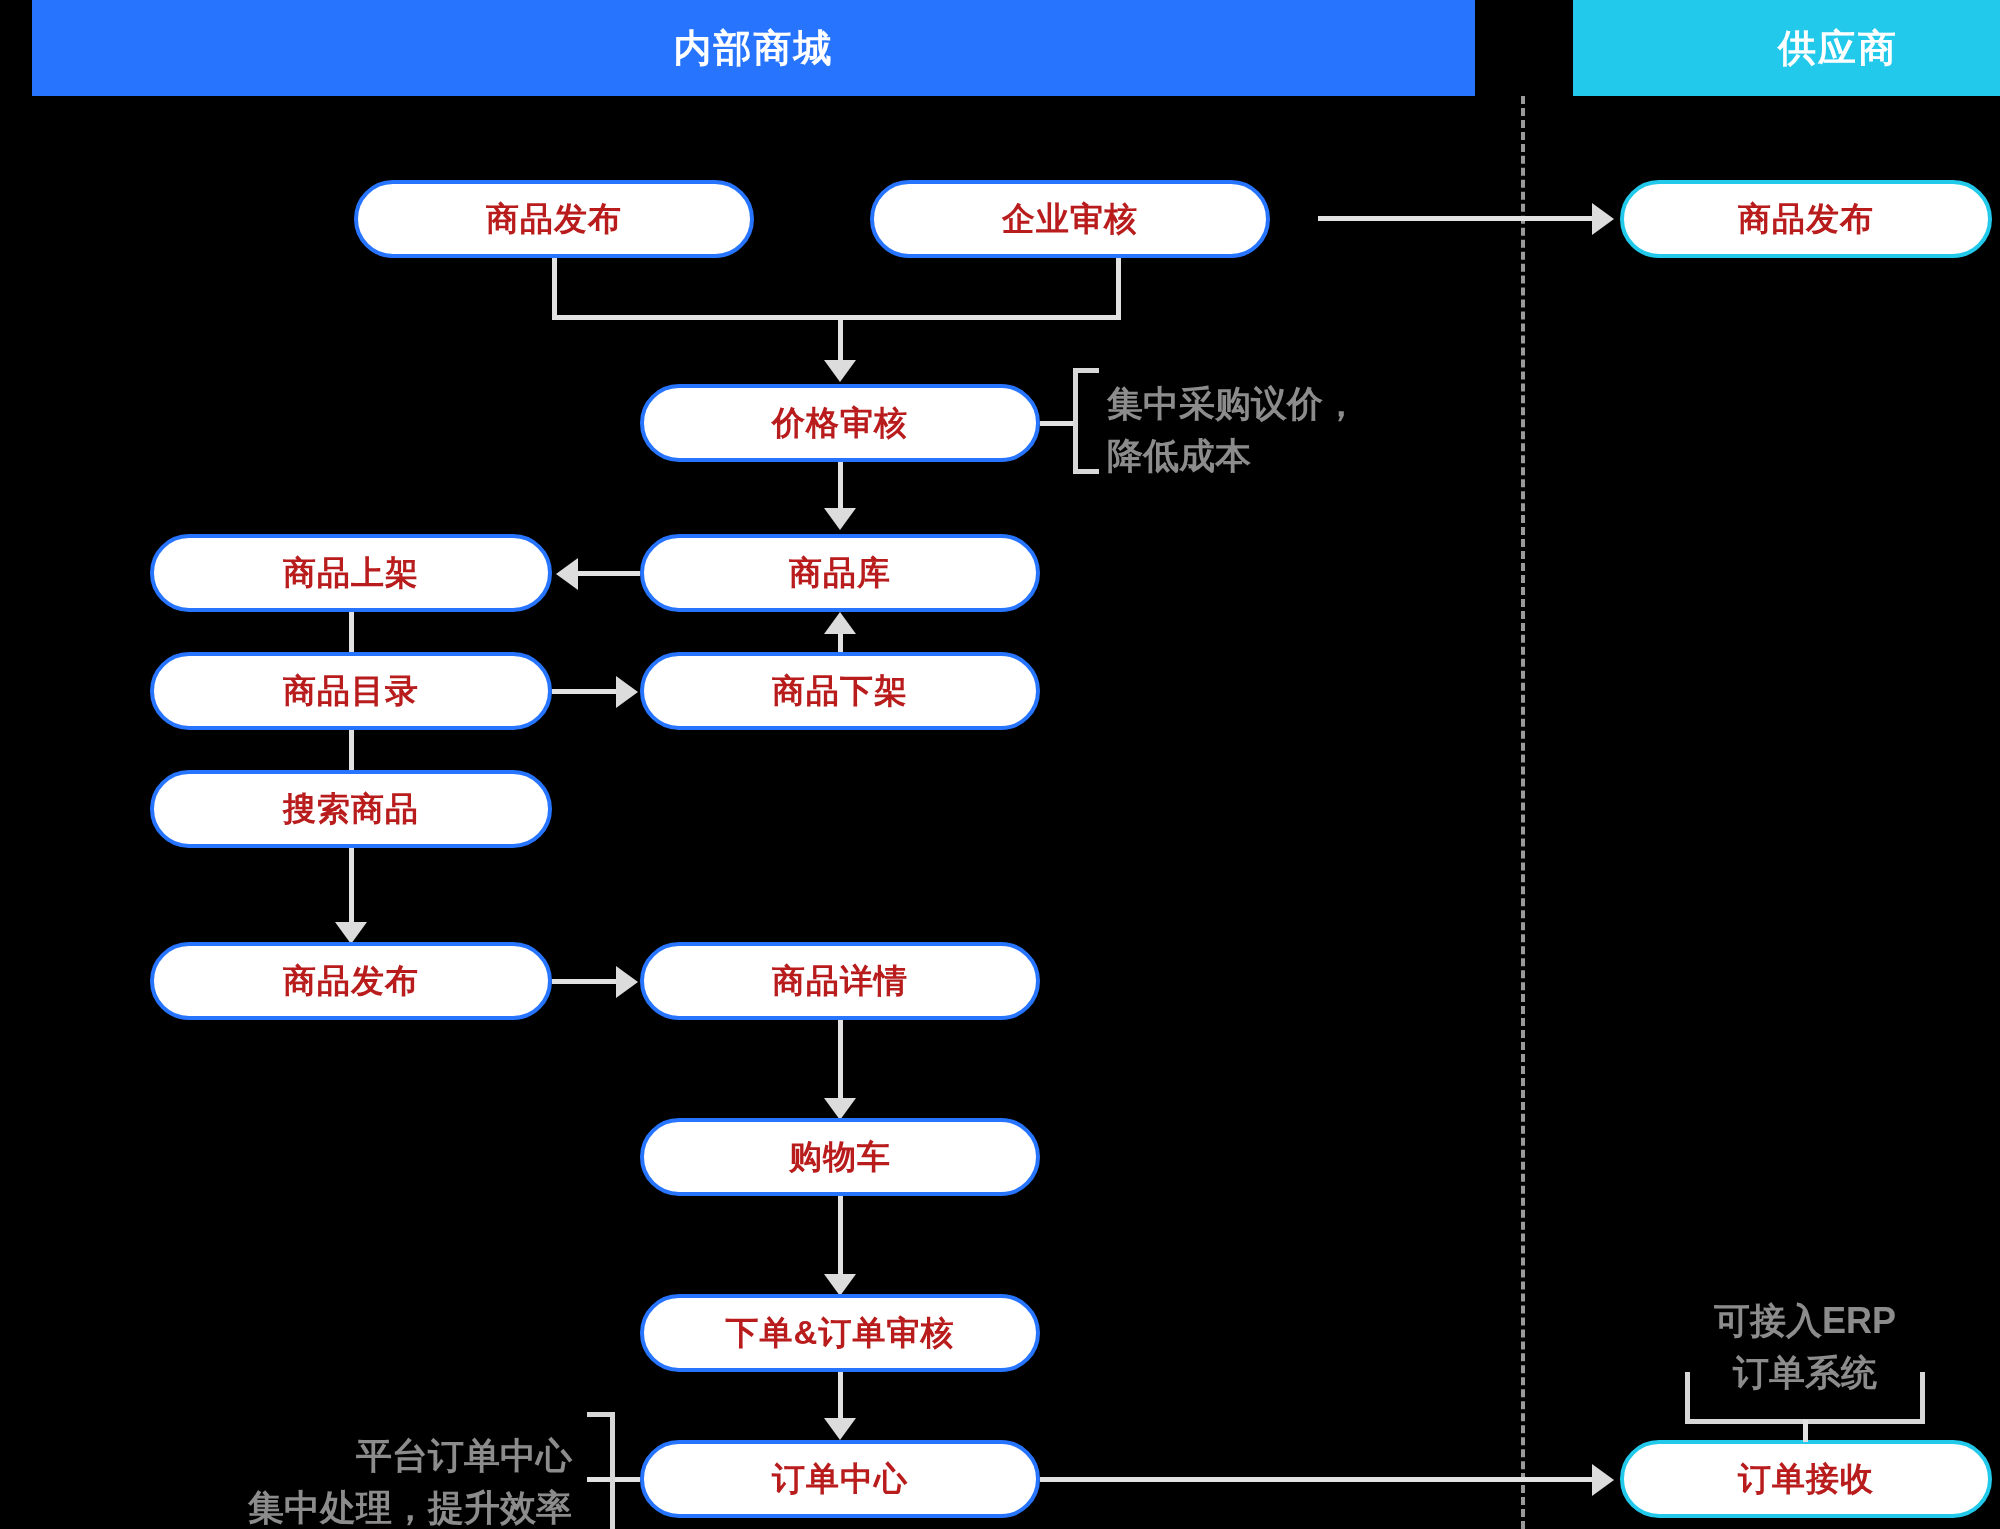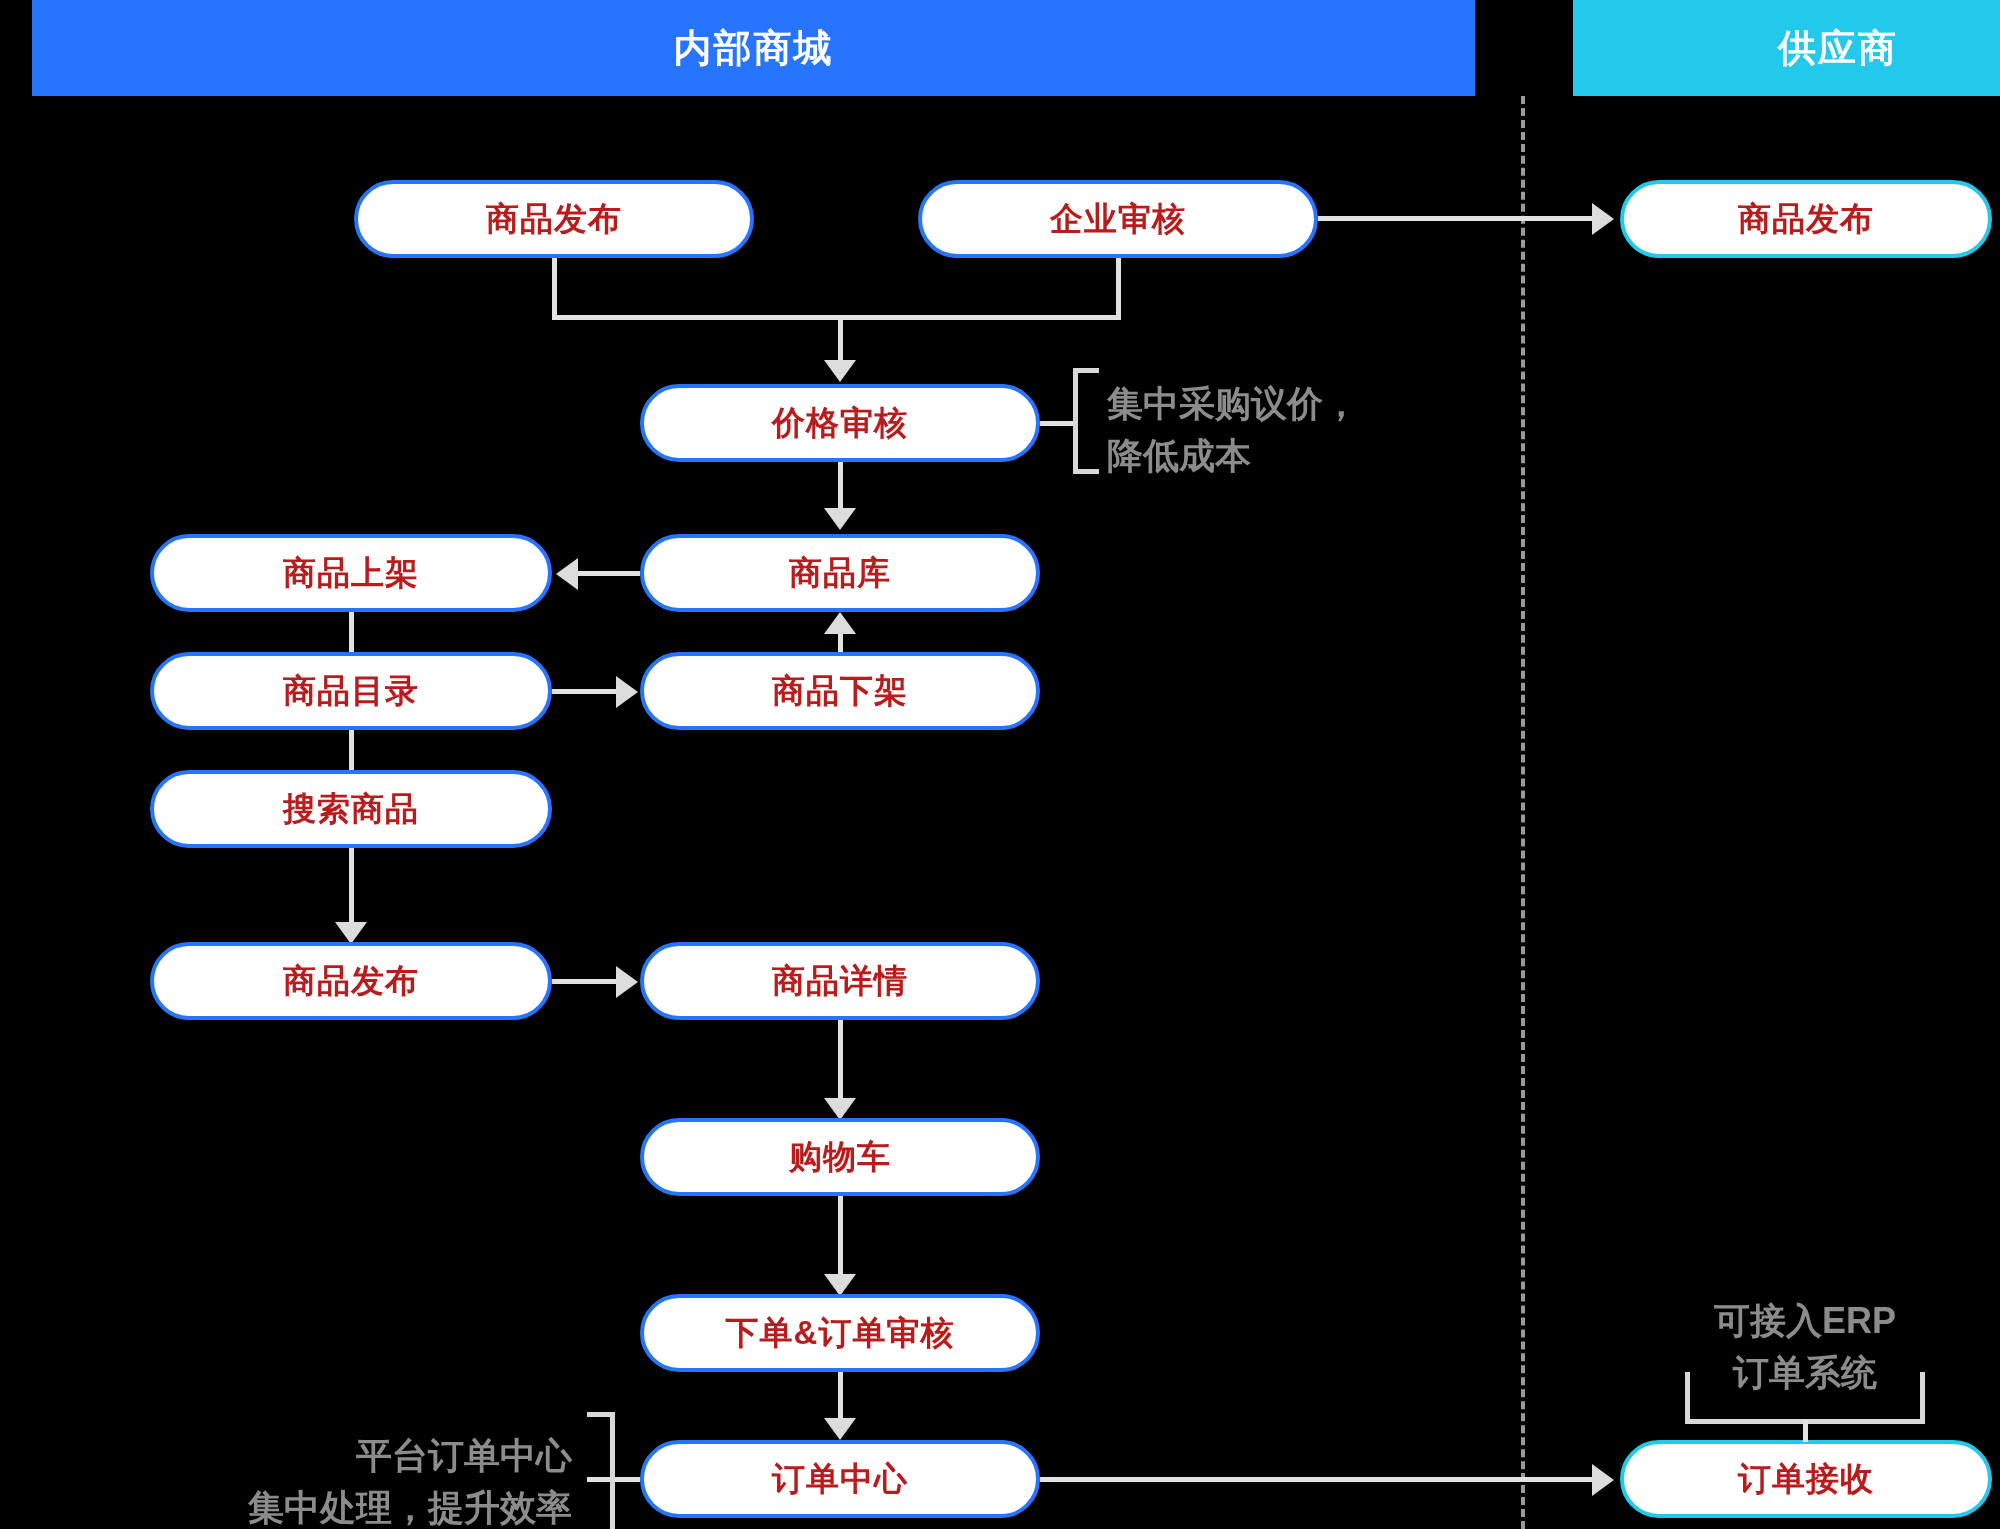--- a/index.html
+++ b/index.html
@@ -66,21 +66,21 @@
   <div class="band band-supplier">
     <span class="band-title">供应商</span>
   </div>
 
   <div class="divider"></div>
 
   <div class="node blue" style="left:322px;top:180px;width:400px;height:78px;">
     <span>商品发布</span>
   </div>
 
-  <div class="node blue" style="left:886px;top:180px;width:400px;height:78px;">
+  <div class="node blue" style="left:838px;top:180px;width:400px;height:78px;">
     <span>企业审核</span>
   </div>
 
   <div class="node cyan" style="left:1588px;top:180px;width:372px;height:78px;">
     <span>商品发布</span>
   </div>
 
   <div class="ln hl" style="left:1286px;top:216px;width:278px;"></div>
   <div class="arrow arrow-right" style="left:1560px;top:203px;"></div>
 

